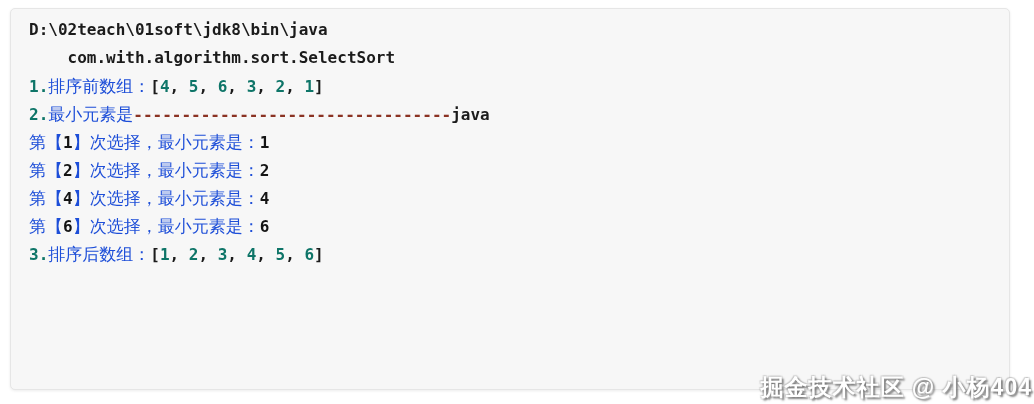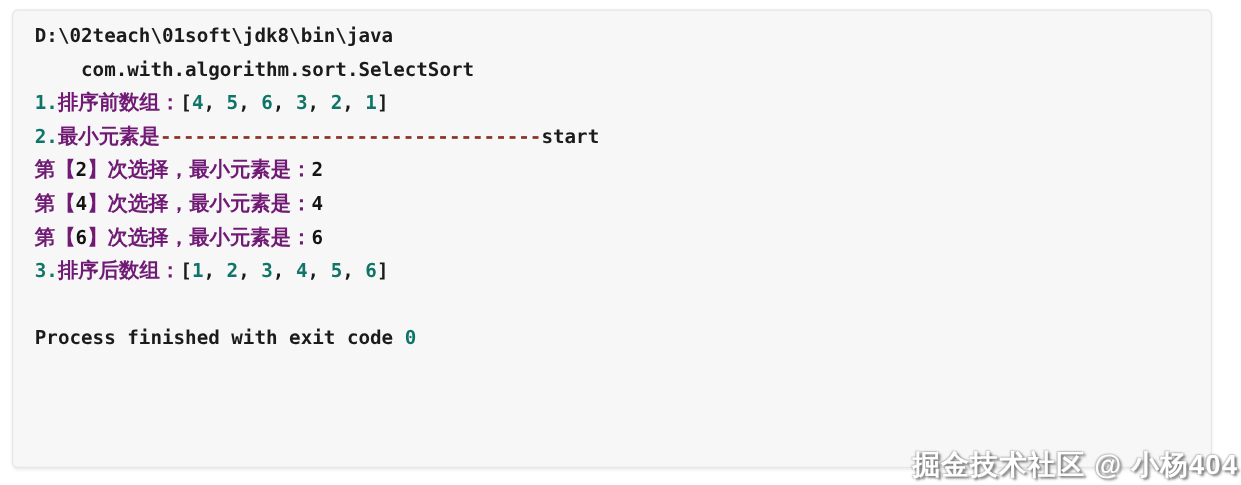--- a/index.html
+++ b/index.html
@@ -38,22 +38,22 @@
     white-space: pre;
     color: #1b1b1b;
     font-weight: 600;
   }
   .seg-plain {
     color: #1b1b1b;
     font-weight: 600;
   }
   .seg-chinese {
     font-family: "DejaVu Serif", serif;
-    color: #701a75;
-    font-weight: 700;
+    color: #1d4ed8;
+    font-weight: 400;
     font-size: 17px;
   }
   .seg-number {
     color: #0e7568;
     font-weight: 700;
   }
   .seg-dash {
     color: #8b3323;
     font-weight: 700;
   }
@@ -80,23 +80,23 @@
 </style>
 </head>
 <body>
 
 <div class="page">
   <div class="console-panel">
     <div>
         <div class="line"><span class="seg-plain">D:\02teach\01soft\jdk8\bin\java</span></div>
         <div class="line"><span class="seg-plain">    com.with.algorithm.sort.SelectSort</span></div>
         <div class="line"><span class="seg-number">1.</span><span class="seg-chinese">排序前数组：</span><span class="seg-plain">[</span><span class="seg-number">4</span><span class="seg-plain">, </span><span class="seg-number">5</span><span class="seg-plain">, </span><span class="seg-number">6</span><span class="seg-plain">, </span><span class="seg-number">3</span><span class="seg-plain">, </span><span class="seg-number">2</span><span class="seg-plain">, </span><span class="seg-number">1</span><span class="seg-plain">]</span></div>
-        <div class="line"><span class="seg-number">2.</span><span class="seg-chinese">最小元素是</span><span class="seg-dash">---------------------------------</span><span class="seg-plain">start</span></div>
+        <div class="line"><span class="seg-number">2.</span><span class="seg-chinese">最小元素是</span><span class="seg-dash">---------------------------------</span><span class="seg-plain">java</span></div>
+        <div class="line"><span class="seg-chinese">第【</span><span class="seg-bold">1</span><span class="seg-chinese">】次选择，最小元素是：</span><span class="seg-bold">1</span></div>
         <div class="line"><span class="seg-chinese">第【</span><span class="seg-bold">2</span><span class="seg-chinese">】次选择，最小元素是：</span><span class="seg-bold">2</span></div>
         <div class="line"><span class="seg-chinese">第【</span><span class="seg-bold">4</span><span class="seg-chinese">】次选择，最小元素是：</span><span class="seg-bold">4</span></div>
         <div class="line"><span class="seg-chinese">第【</span><span class="seg-bold">6</span><span class="seg-chinese">】次选择，最小元素是：</span><span class="seg-bold">6</span></div>
         <div class="line"><span class="seg-number">3.</span><span class="seg-chinese">排序后数组：</span><span class="seg-plain">[</span><span class="seg-number">1</span><span class="seg-plain">, </span><span class="seg-number">2</span><span class="seg-plain">, </span><span class="seg-number">3</span><span class="seg-plain">, </span><span class="seg-number">4</span><span class="seg-plain">, </span><span class="seg-number">5</span><span class="seg-plain">, </span><span class="seg-number">6</span><span class="seg-plain">]</span></div>
         <div class="line">&nbsp;</div>
-        <div class="line"><span class="seg-plain">Process finished with exit code </span><span class="seg-number">0</span></div>
       </div>
   </div>
   <div class="watermark">掘金技术社区 @ 小杨404</div>
 </div>
 
 </body></html>

